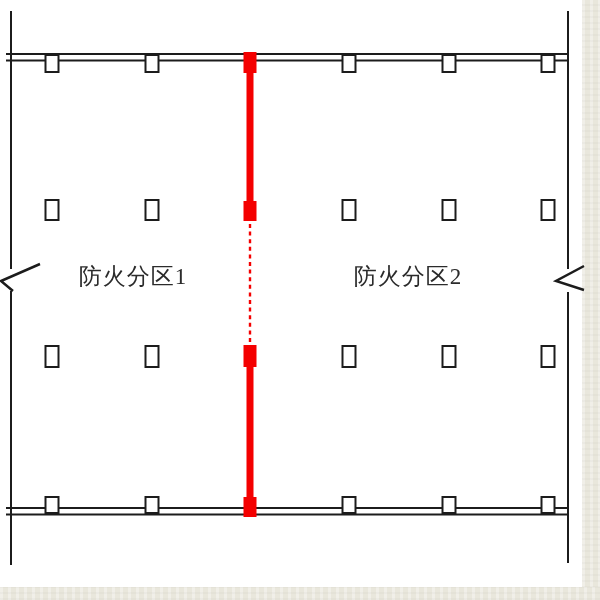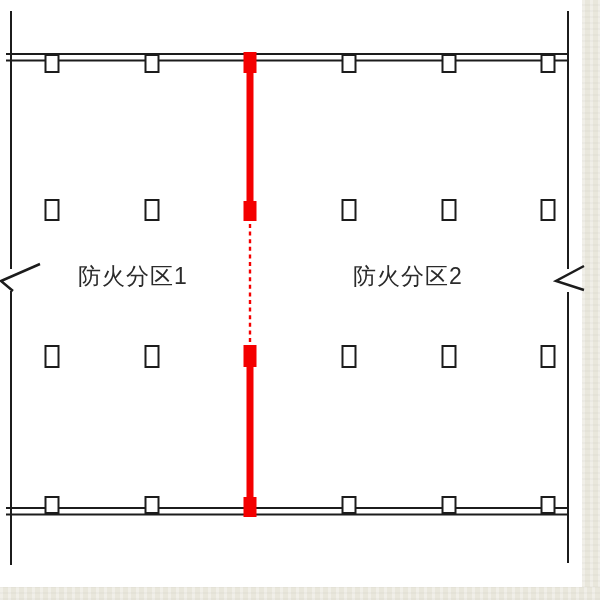--- a/index.html
+++ b/index.html
@@ -8,21 +8,21 @@
     --c-paper:#ffffff;
     --c-mat:#e9e7dc;
     --c-text:#2b2b2b;
   }
   html,body{margin:0;padding:0;}
   .canvas{
     position:relative;
     width:600px;height:600px;
     background:var(--c-paper);
     overflow:hidden;
-    font-family:Liberation Sans, sans-serif;
+    font-family:Liberation Serif, serif;
   }
   .mat{
     position:absolute;
     background-color:var(--c-mat);
     background-image:
       repeating-linear-gradient(0deg, rgba(0,0,0,0.025) 0 2px, transparent 2px 6px),
       repeating-linear-gradient(90deg, rgba(255,255,255,0.35) 0 3px, transparent 3px 8px);
   }
   .mat-right{left:582px;top:0;width:18px;height:600px;}
   .mat-bottom{left:0;top:587px;width:600px;height:13px;}

